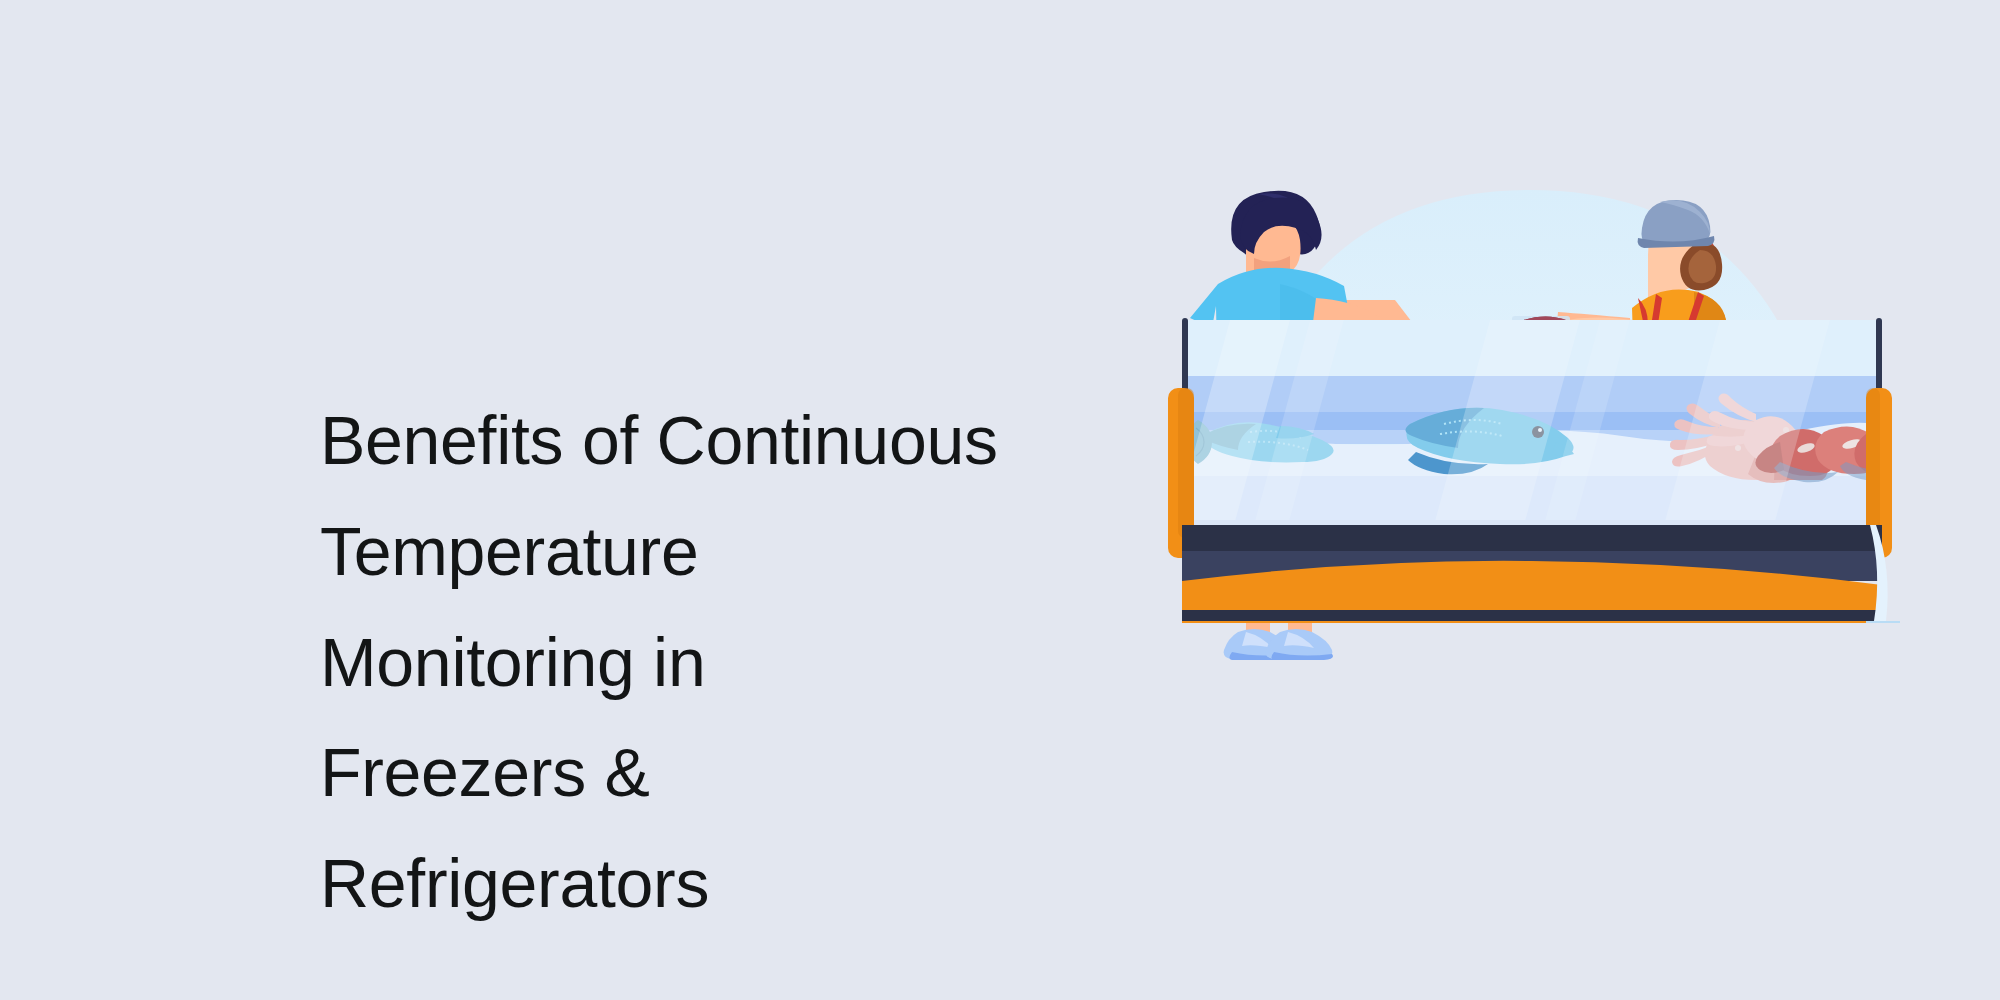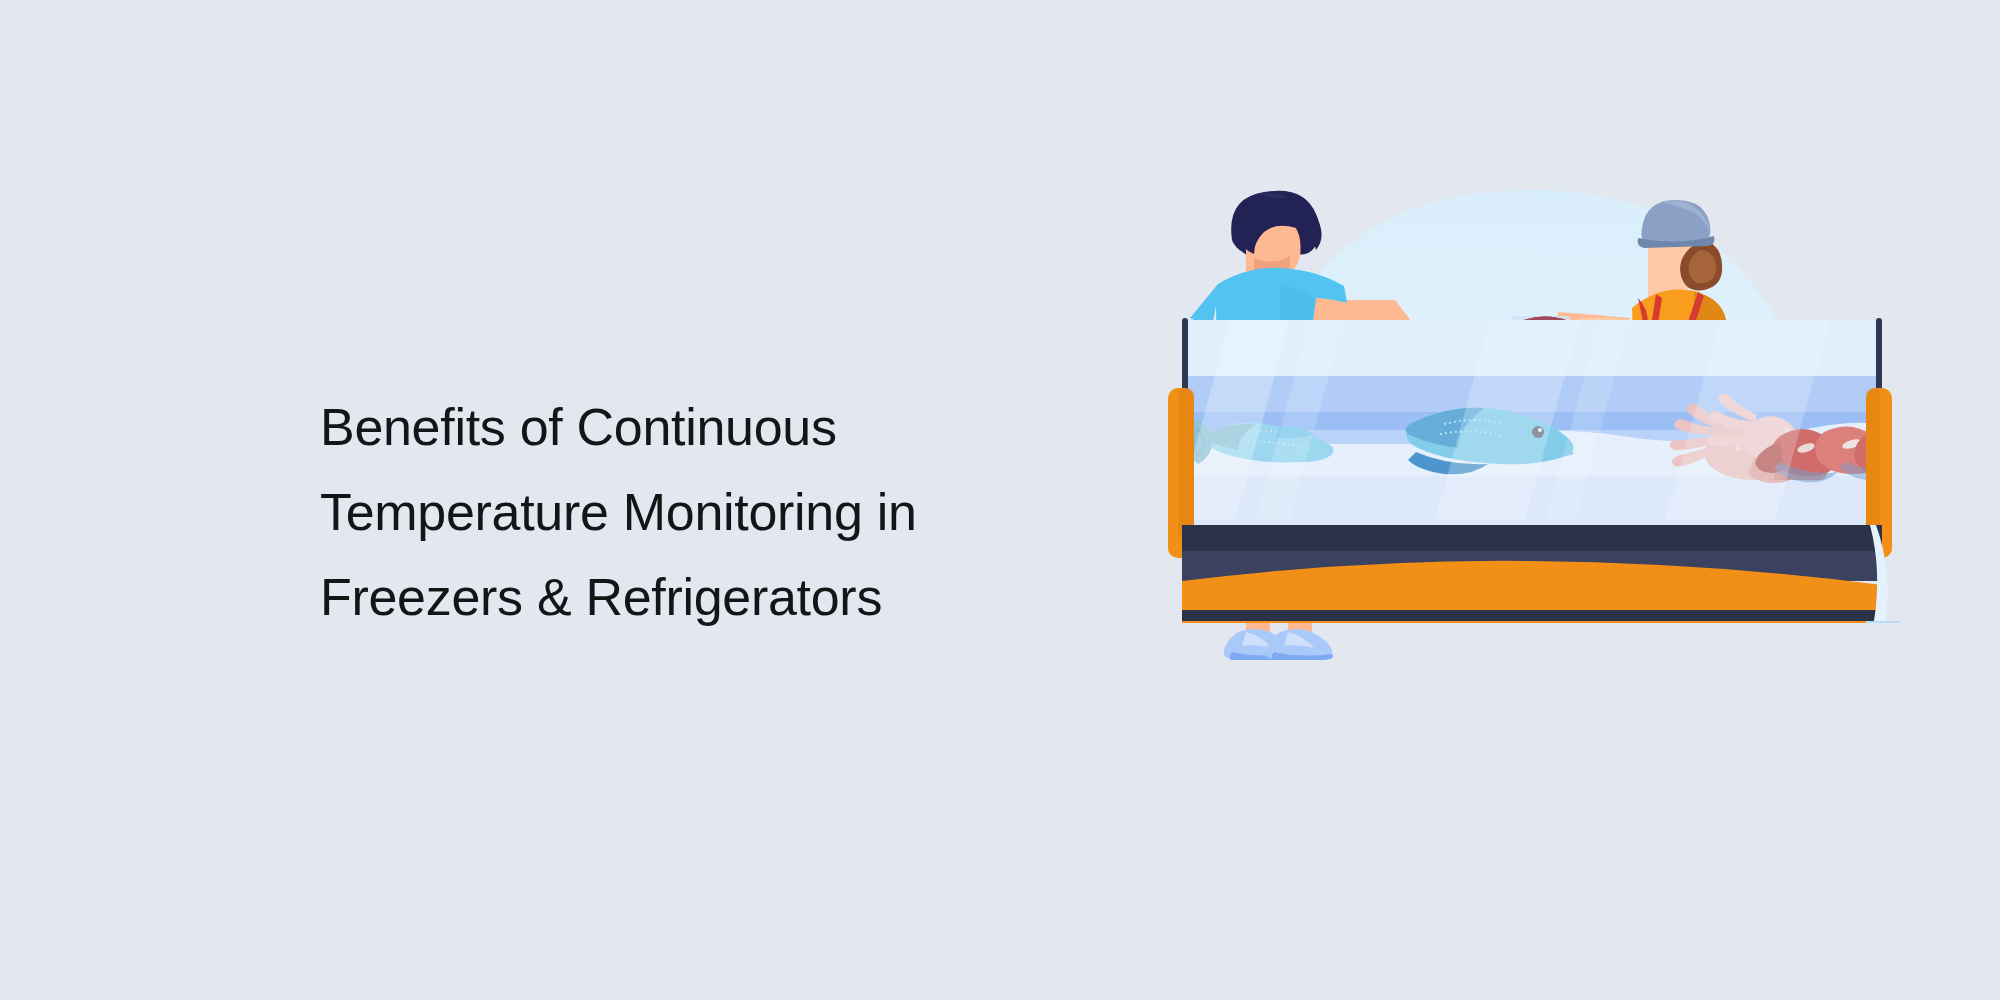--- a/index.html
+++ b/index.html
@@ -25,21 +25,21 @@
   }
   .hero-text {
     position: absolute;
     left: 320px;
     top: 385px;
     width: 700px;
   }
   .hero-title {
     margin: 0;
     font-family: "Liberation Sans", sans-serif;
-    font-size: 52px;
+    font-size: 68px;
     line-height: 1.63;
     font-weight: 400;
     letter-spacing: -0.3px;
     color: #131516;
     white-space: pre-line;
   }
   .hero-illustration {
     position: absolute;
     left: 1160px;
     top: 180px;

